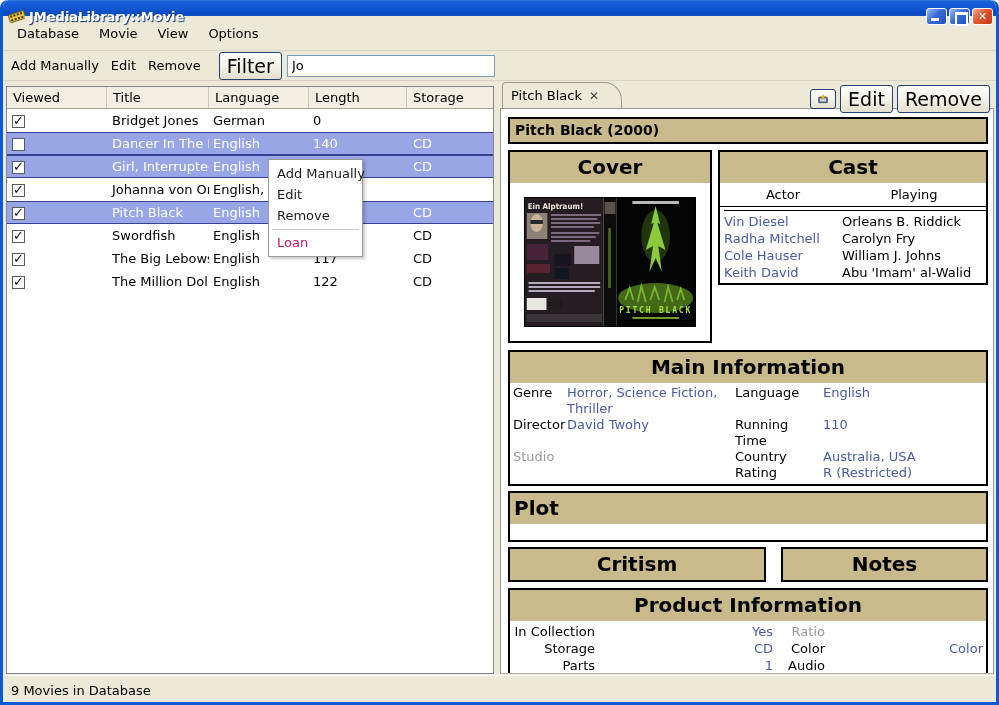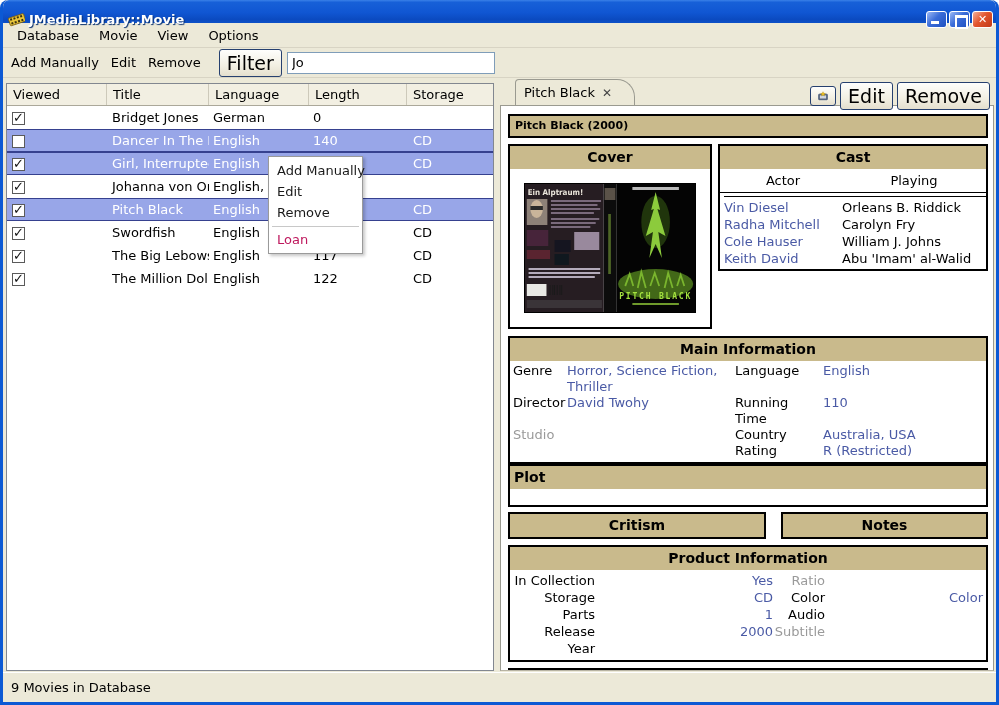--- a/index.html
+++ b/index.html
@@ -2,34 +2,34 @@
 <html><head>
 <meta charset="utf-8">
 <style>
   * { box-sizing: border-box; margin: 0; padding: 0; }
   body { font-family: "DejaVu Sans", "Liberation Sans", sans-serif; font-size: 13px; color:#000; }
   .window { position: relative; width: 999px; height: 705px;
     border-left: 3px solid #0c59d4; border-right: 3px solid #0c59d4; border-bottom: 3px solid #0c59d4;
     border-radius: 8px 8px 0 0; background:#ece9d8; overflow: hidden; }
 
   
-  .titlebar { height: 23px; display: flex; align-items: center; padding: 16px 3px 0 5px;
+  .titlebar { height: 16px; display: flex; align-items: center; padding: 16px 3px 0 5px;
     background: linear-gradient(180deg, #3a81e8 0%, #1760d8 10%, #1056d2 55%, #0b4ac0 85%, #0d51c8 100%);
     border-radius: 6px 6px 0 0; }
   .titlebar .app-icon { width: 17px; height: 15px; margin-right: 4px; flex: 0 0 auto; }
   .titlebar .title { color: #fff; font-weight: bold; font-size: 13px; text-shadow: 1px 1px 1px #08306e; flex: 1; }
   .win-btn { width: 21px; height: 17px; border: 1px solid #fff; border-radius: 3px; margin-left: 2px; cursor: default; position: relative; }
   .btn-min, .btn-max { background: linear-gradient(135deg, #9cb9f5, #3a6cd8 45%, #1e50c0); }
   .btn-close { background: linear-gradient(135deg, #f0b09a, #e2552e 45%, #c03a18); }
   .btn-min::after { content:""; position:absolute; left:4px; bottom:3px; width:8px; height:3px; background:#fff; }
   .btn-max::after { content:""; position:absolute; left:5px; top:3px; width:9px; height:9px; border:2px solid #fff; border-top-width:3px; }
   .btn-close::after { content:"✕"; position:absolute; left:0; top:0; width:100%; text-align:center; color:#fff; font-size:11px; font-weight:bold; line-height:16px; }
 
   
-  .menubar { height: 25px; display:flex; align-items:center; background:#ece9d8; border-bottom:1px solid #d8d4c4; padding-left: 4px; }
+  .menubar { height: 35px; display:flex; align-items:center; background:#ece9d8; border-bottom:1px solid #d8d4c4; padding-left: 4px; }
   .menu-item { padding: 3px 10px; cursor: default; }
 
   
   .toolbar { height: 30px; display:flex; align-items:center; background:#ece9d8; border-bottom:1px solid #d8d4c4; padding-left: 2px; }
   .tbtn { padding: 4px 6px; cursor: default; }
   .xp-btn { border: 1px solid #26406f; border-radius: 3px; background: linear-gradient(180deg,#fefefc,#f2efe2 60%,#e4dfce);
     padding: 2px 7px; font-size: 19px; cursor: default; font-family: inherit; }
   .filter-btn { margin-left: 12px; }
   .filter-input { margin-left: 5px; width: 208px; height: 22px; border: 1px solid #7f9db9; padding: 2px 4px; font: 13px "DejaVu Sans", sans-serif; background:#fff; }
 
@@ -60,48 +60,48 @@
   .context-menu { position: absolute; left: 265px; top: 78px; width: 95px; background: #fff; border: 1px solid #9a9a9a;
     box-shadow: 2px 2px 3px rgba(0,0,0,.22); padding: 3px 0; z-index: 50; }
   .cm-item { padding: 2px 8px; height: 21px; line-height: 17px; white-space: nowrap; cursor: default; color:#1a1a1a; }
   .cm-item.disabled { color: #be185d; }
   .cm-sep { border-top: 1px solid #c8c8c8; margin: 3px 3px 2px 3px; }
 
   
   .right-panel { position: absolute; left: 497px; top: 0; width: 499px; height: 594px; }
   .tabbar { position: relative; height: 27px; }
   .tab { position: absolute; left: 2px; bottom: 0; height: 26px; padding: 5px 22px 0 8px; background: #ece9d8;
-    border: 1px solid #9a9a90; border-bottom: none; border-radius: 4px 18px 0 0; z-index: 2; white-space: nowrap; margin-left: 13px; }
+    border: 1px solid #9a9a90; border-bottom: none; border-radius: 4px 18px 0 0; z-index: 2; white-space: nowrap; }
   .tab-close { margin-left: 7px; color: #444; font-size: 12px; font-weight: bold; cursor: default; }
   .tab-actions { position: absolute; right: 9px; top: 4px; display: flex; align-items: center; gap: 4px; z-index: 3; }
   .icon-btn { width: 26px; height: 20px; display:flex; align-items:center; justify-content:center; }
   .content { position: absolute; top: 27px; left: 0; width: 494px; height: 566px; background: #fff;
     border: 1px solid #9a9a90; border-bottom-color: #b8b4a4; overflow: hidden; padding: 8px 5px 0 7px; }
 
   .tan { background: #c9ba8c; }
   .box { border: 2px solid #000; }
-  .box-header { font-weight: bold; font-size: 14px; text-align: center; padding: 3px 4px 4px 4px; }
+  .box-header { font-weight: bold; font-size: 20px; text-align: center; padding: 3px 4px 4px 4px; }
   .box-header.left { text-align: left; }
 
-  .title-box { padding: 3px 5px 4px 5px; font-weight: bold; font-size: 11px; }
+  .title-box { padding: 3px 5px 4px 5px; font-weight: bold; font-size: 14px; }
 
   .cover-cast-row { display: flex; margin-top: 6px; gap: 6px; align-items: flex-start; }
   .cover-box { width: 204px; }
   .cover-body { background: #fff; padding: 14px; display:flex; justify-content:center; }
   .cover-frame { border: 1px solid #000; width: 192px; height: 130px; }
   .cast-box { flex: 1; }
   .cast-grid { display: grid; grid-template-columns: 118px 1fr; background:#fff; padding: 0 0 2px 4px; }
   .cast-grid .hdr { text-align: center; padding: 3px 0 2px 0; }
   .cast-hr { border-bottom: 1px solid #000; grid-column: 1 / 3; margin: 1px 0 2px -4px; }
   .cast-grid div { line-height: 17px; white-space: nowrap; overflow:hidden; }
 
   .mi-box { margin-top: 7px; }
   .mi-grid { display: grid; grid-template-columns: 54px 168px 88px 1fr; background:#fff; padding: 2px 3px 3px 3px; line-height: 16px; align-items: start; }
 
-  .plot-box { }
+  .plot-box { margin-top: 5px; }
   .plot-body { background: #fff; height: 16px; }
 
   .cn-row { display: flex; margin-top: 5px; gap: 15px; }
   .crit-box { width: 258px; }
   .notes-box { flex: 1; }
 
   .pi-box { margin-top: 6px; }
   .pi-grid { display: grid; grid-template-columns: 82px 178px 52px 1fr; background:#fff; padding: 2px 3px 3px 3px; line-height: 17px; text-align: right; }
 
   .ai-box { margin-top: 6px; }

